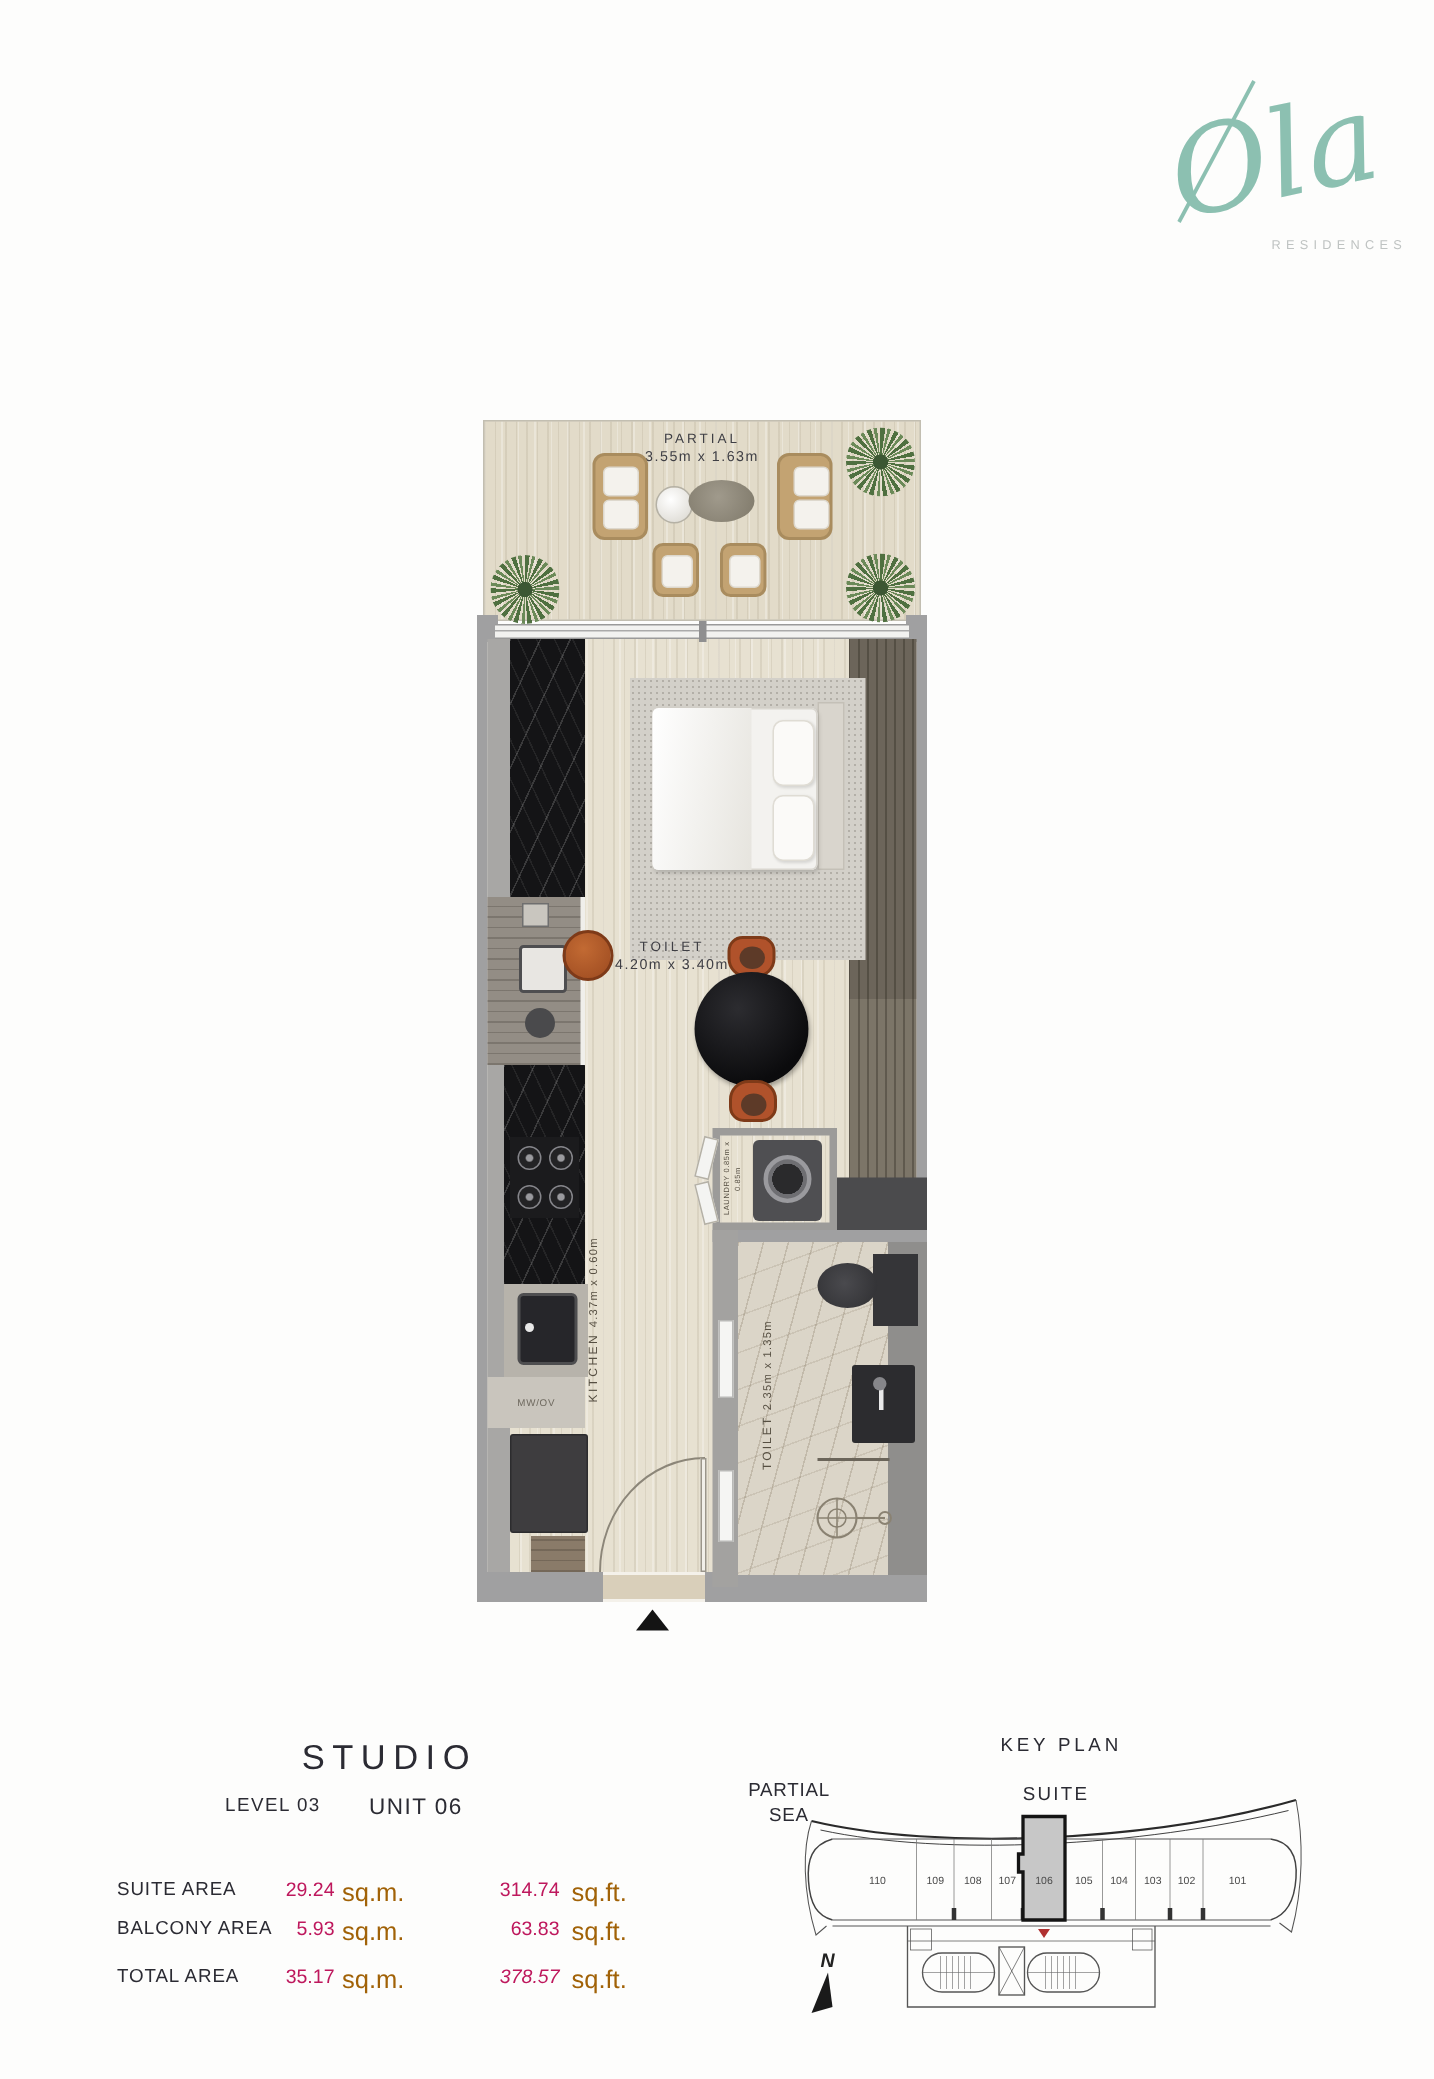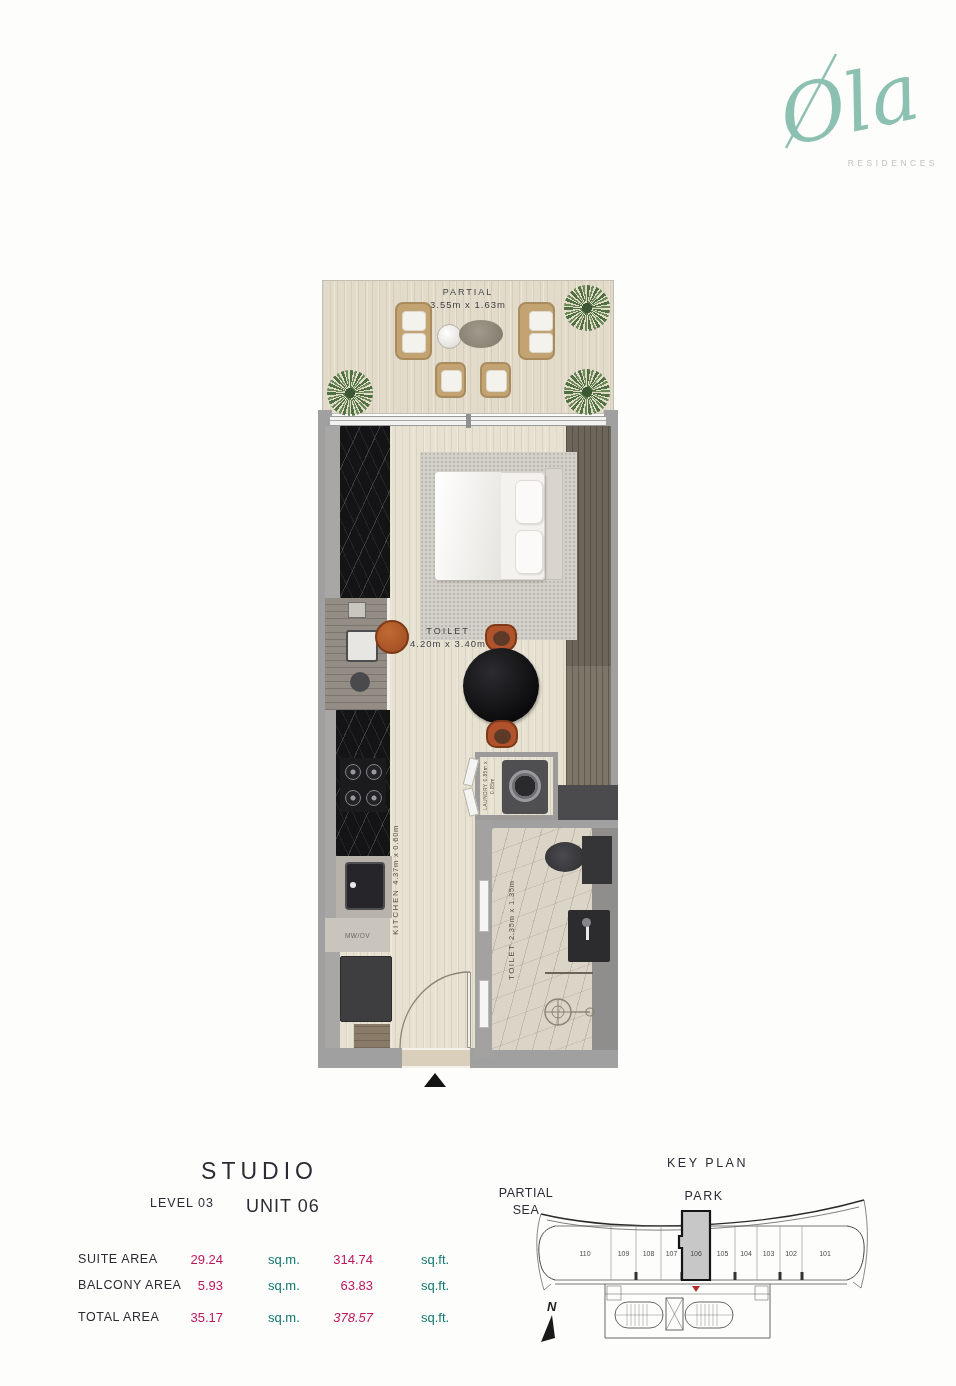--- a/index.html
+++ b/index.html
@@ -32,21 +32,21 @@
   .wicker{background:#c3a372;border:2px solid #a98c5e;border-radius:8px;box-sizing:border-box;}
   .cushion{position:absolute;background:#f4f2ed;border:1px solid #ddd8cd;border-radius:4px;}
   .orange-chair{background:#b0522b;border:2px solid #7e3a18;border-radius:10px 10px 13px 13px;box-sizing:border-box;}
   .plan-label{color:#3f3f45;letter-spacing:2px;text-align:center;}
   .vlabel{writing-mode:vertical-rl;transform:rotate(180deg);color:#564f42;text-align:center;}
   .copperV{background:linear-gradient(90deg,#8e5c41 0 4px,#f6f2ee 4px 6px,#a5765a 6px 60%,#8e5c41);}
   .copperH{background:linear-gradient(0deg,#8e5c41 0 2px,#f6f2ee 2px 3px,#a5765a 3px 60%,#8e5c41);}
   .burner{position:absolute;width:14px;height:14px;border:1.5px solid #85858a;border-radius:50%;background:radial-gradient(circle,#9a9a9e 0 2px,#232325 3px);}
   .area-name{font-size:12.5px;letter-spacing:0.6px;color:#2b2b33;}
   .area-val{font-size:13px;color:#be185d;text-align:right;}
-  .area-unit{font-size:13px;color:#0f766e;margin-left:40px;}
+  .area-unit{font-size:17px;color:#a16207;}
 </style>
 </head>
 <body>
 
 <div id="page">
 
 
 
   <div class="abs" style="left:760px;top:48px;width:180px;height:130px;">
     <svg width="180" height="120" viewBox="0 0 180 120">
@@ -192,21 +192,21 @@
     <svg class="abs" style="left:80px;top:690px;" width="74" height="80" viewBox="0 0 74 80">
       <path d="M 72 2 A 70 76 0 0 0 2 78" fill="none" stroke="#8c8679" stroke-width="1.3"></path>
     </svg>
     <div class="abs" style="left:149px;top:692px;width:4px;height:76px;background:#f1efe9;border:1px solid #9a958a;box-sizing:border-box;"></div>
     <div class="abs" style="left:84px;top:768px;width:68px;height:20px;background:#d9cfba;border-top:2px solid #f4f1ea;border-bottom:2px solid #f4f1ea;box-sizing:border-box;"></div>
     <div class="abs" style="left:106px;top:793px;width:0;height:0;border-left:11px solid transparent;border-right:11px solid transparent;border-bottom:14px solid #141414;"></div>
   </div>
 
   <div class="abs txt" style="left:128px;top:1158px;width:190px;text-align:right;font-size:23px;letter-spacing:5px;">STUDIO</div>
   <div class="abs txt" style="left:150px;top:1196px;font-size:12.5px;letter-spacing:1px;">LEVEL 03</div>
-  <div class="abs txt" style="left:246px;top:1196px;font-size:18px;letter-spacing:1px;text-align:right;">UNIT 06</div>
+  <div class="abs txt" style="left:246px;top:1196px;font-size:15px;letter-spacing:1px;text-align:right;">UNIT 06</div>
 
   <div>
     <div class="abs" style="left:0;top:1252px;width:956px;height:18px;">
       <span class="abs area-name" style="left:78px;">SUITE AREA</span>
       <span class="abs area-val" style="left:160px;width:63px;">29.24</span>
       <span class="abs area-unit" style="left:228px;">sq.m.</span>
       <span class="abs area-val" style="left:312px;width:61px;">314.74</span>
       <span class="abs area-unit" style="left:381px;">sq.ft.</span>
     </div>
     <div class="abs" style="left:0;top:1278px;width:776px;height:18px;">
@@ -223,21 +223,21 @@
       <span class="abs area-val" style="left:312px;width:61px;font-style:italic;">378.57</span>
       <span class="abs area-unit" style="left:381px;">sq.ft.</span>
     </div>
   </div>
 
   <div class="abs txt" style="left:640px;top:1156px;width:135px;text-align:center;font-size:12.5px;letter-spacing:2.5px;">KEY PLAN</div>
   <div class="abs txt" style="left:496px;top:1186px;width:60px;text-align:center;font-size:12.5px;letter-spacing:0.5px;">
     <div>PARTIAL</div>
     <div style="margin-top:3px;">SEA</div>
   </div>
-  <div class="abs txt" style="left:672px;top:1189px;width:64px;text-align:center;font-size:12.5px;letter-spacing:1.5px;">PARK</div>
+  <div class="abs txt" style="left:672px;top:1189px;width:64px;text-align:center;font-size:12.5px;letter-spacing:1.5px;">SUITE</div>
 
   <svg class="abs" style="left:535px;top:1198px;" width="335" height="150" viewBox="0 0 335 150">
 
     <path d="M 6 16 C 90 36 230 30 329 2" fill="none" stroke="#2a2a2a" stroke-width="1.4"></path>
     <path d="M 12 22 C 95 40 225 33 324 9" fill="none" stroke="#2a2a2a" stroke-width="0.6"></path>
 
     <path d="M 20 28 L 312 28 M 20 82 L 312 82 M 20 86 L 312 86" fill="none" stroke="#555" stroke-width="0.8"></path>
     <path d="M 20 28 C 6 32 3 42 4 56 C 5 72 10 79 20 82" fill="none" stroke="#444" stroke-width="1"></path>
     <path d="M 6 16 C 0 34 0 62 9 92 L 16 86" fill="none" stroke="#555" stroke-width="0.7"></path>
     <path d="M 312 28 C 326 30 330 40 329 54 C 328 70 322 79 312 82" fill="none" stroke="#444" stroke-width="1"></path>

